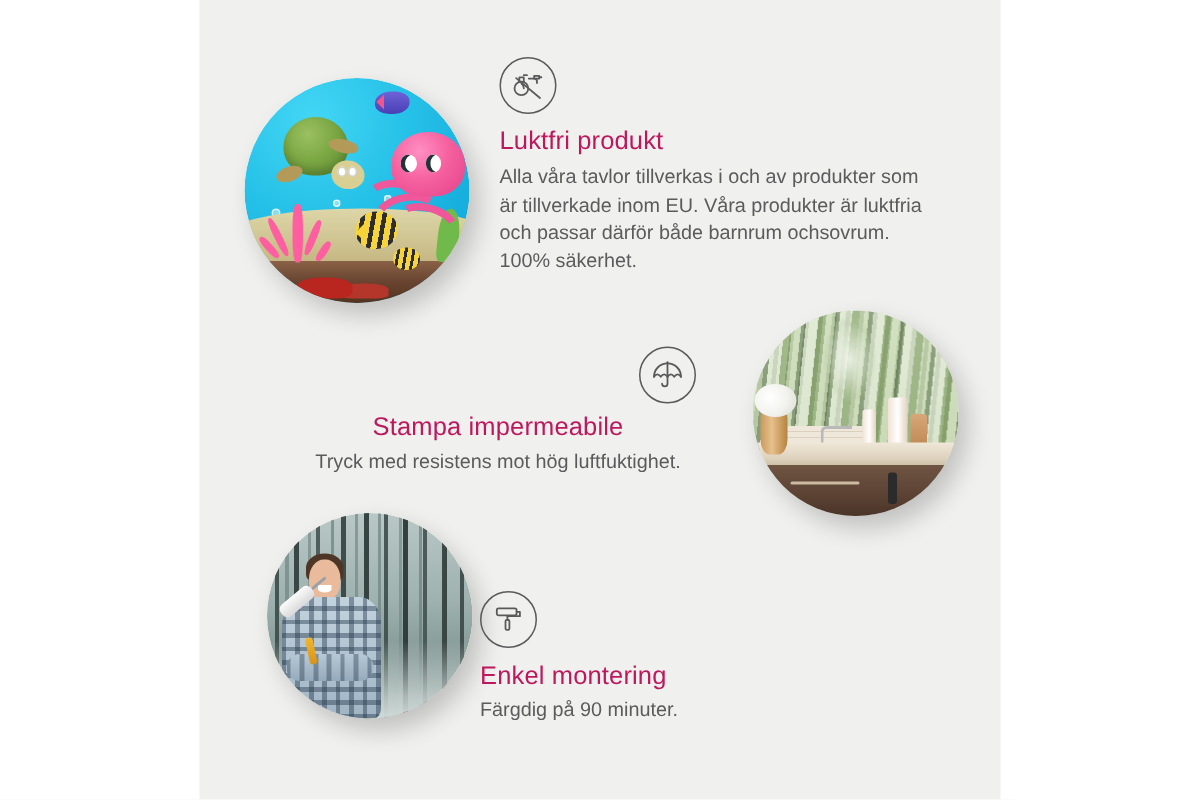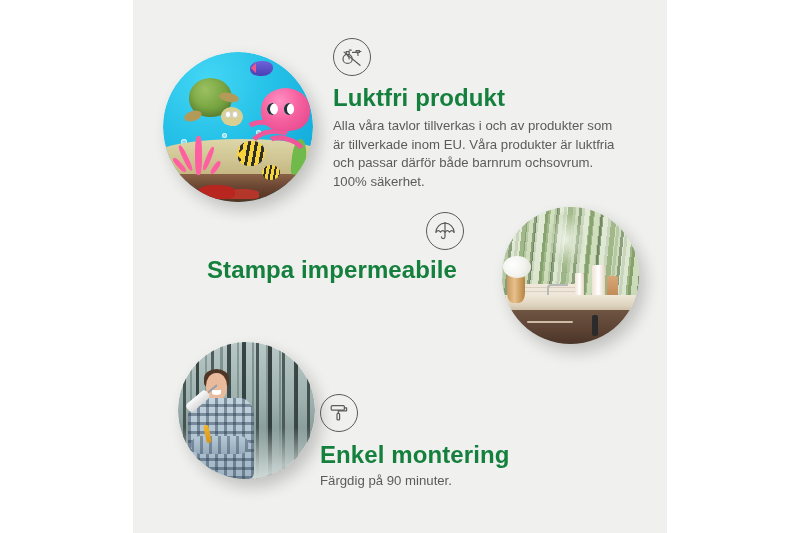--- a/index.html
+++ b/index.html
@@ -477,23 +477,23 @@
     border-radius: 50%;
     border: 1.6px solid #5a5a5a;
     display: flex;
     align-items: center;
     justify-content: center;
     box-sizing: border-box;
   }
   .icon-circle svg { display: block; }
 
   .feat-title {
-    font-size: 24px;
-    font-weight: bold;
-    color: #15803d;
+    font-size: 17px;
+    font-weight: normal;
+    color: #be185d;
     letter-spacing: 0.1px;
     white-space: nowrap;
   }
   .feat-body {
     font-size: 13.2px;
     line-height: 1.42;
     color: #5b5b5b;
   }
 
   
@@ -501,21 +501,21 @@
     left: 333px;
     top: 38px;
     width: 296px;
   }
   #feature-odourless .feat-title { margin: 8px 0 5px 0; }
   #feature-odourless .feat-body  { width: 288px; }
 
   
   #feature-waterproof {
     left: 200px;
-    top: 212px;
+    top: 231px;
     width: 264px;
     text-align: center;
   }
   #feature-waterproof .icon-circle { margin: 0 0 0 auto; }
   #feature-waterproof .feat-title { margin: 6px 0 4px 0; }
   #feature-waterproof .feat-body  { font-size: 13.2px; }
 
   
   #feature-easy-install {
     left: 320px;
@@ -586,20 +586,21 @@
     <div class="icon-circle">
       <svg width="24" height="24" viewBox="0 0 24 24" fill="none" stroke="#5a5a5a" stroke-width="1.2" stroke-linecap="round" stroke-linejoin="round">
         <path d="M3 13.2a9 9 0 0 1 18 0"></path>
         <path d="M3 13.2c1.5-2.2 3-2.2 4.5 0 1.5-2.2 3-2.2 4.5 0 1.5-2.2 3-2.2 4.5 0 1.5-2.2 3-2.2 4.5 0"></path>
         <path d="M12 4.2V13.2"></path>
         <path d="M12 13.2v4.6a1.8 1.8 0 0 1-3.6 0"></path>
         <circle cx="12" cy="3.6" r="0.7" fill="#5a5a5a" stroke="none"></circle>
       </svg>
     </div>
     <div class="feat-title">Stampa impermeabile</div>
+    <div class="feat-body">Tryck med resistens mot hög luftfuktighet.</div>
   </div>
 
   <div class="disc" id="disc-bath">
     <div class="art bath-bg">
       <div class="leafwall"></div>
       <div class="backsplash"></div>
       <div class="faucet"></div>
       <div class="bottle-a"></div>
       <div class="bottle-b"></div>
       <div class="towel"></div>

